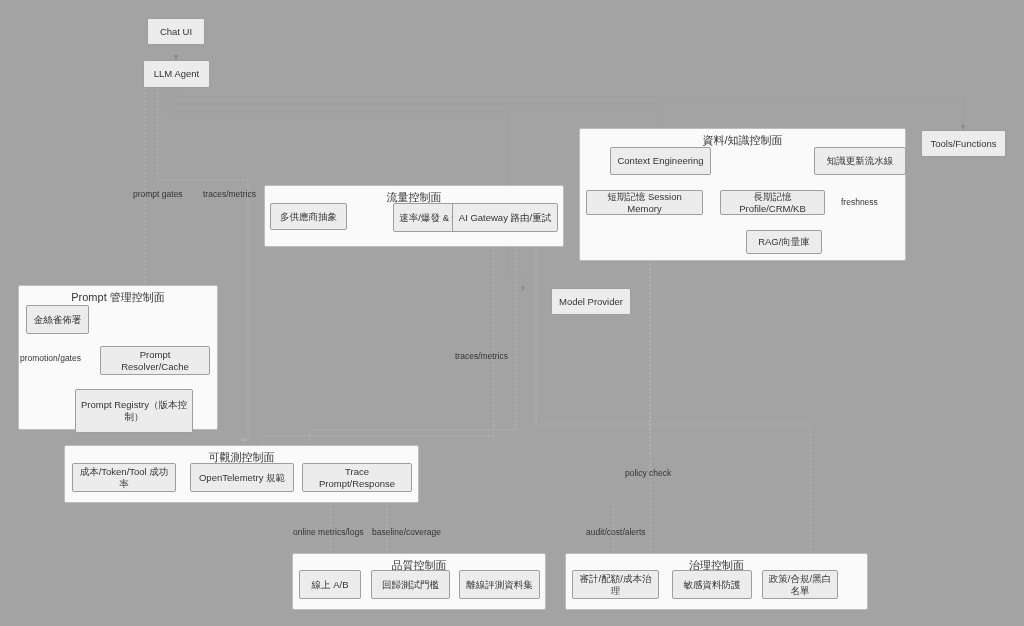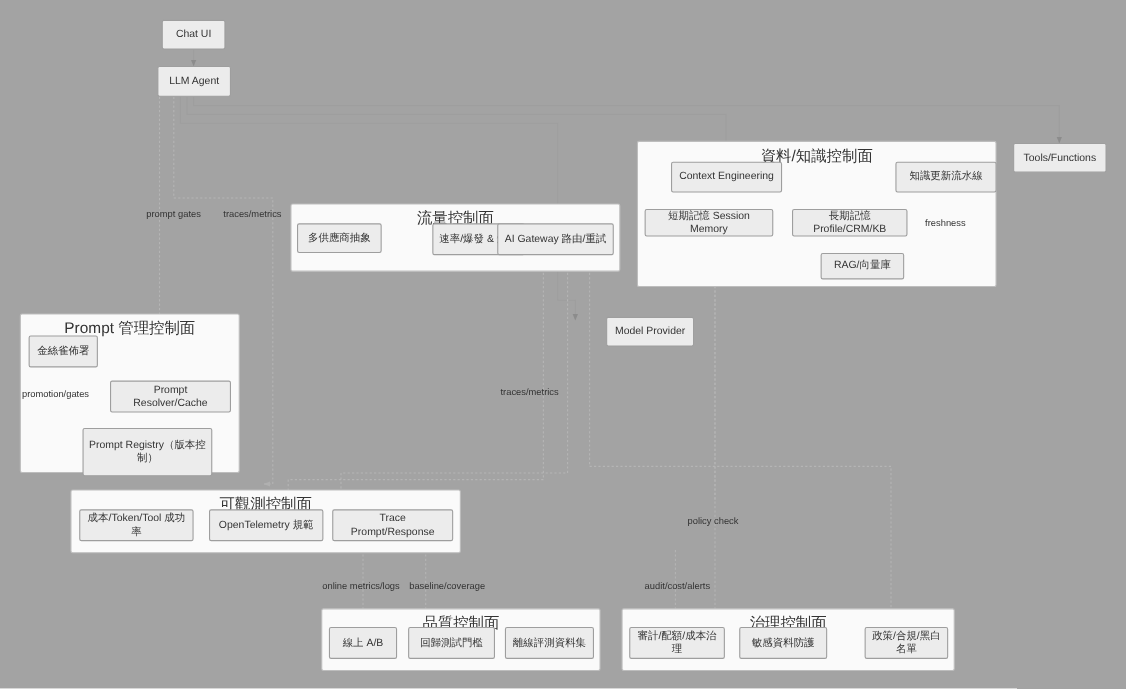--- a/index.html
+++ b/index.html
@@ -42,21 +42,21 @@
     background:#FAFAFA;
     border:1px solid #bdbdbd;
     border-radius:2px;
   }
   .panel-title{
     position:absolute;
     top:4px;
     left:0;
     width:100%;
     text-align:center;
-    font-size:14px;
+    font-size:11px;
     color:#333333;
   }
   .edge-label{
     position:absolute;
     font-size:8.5px;
     color:#333333;
     white-space:nowrap;
   }
 </style>
 </head>
@@ -149,21 +149,21 @@
   </div>
   <div class="node" style="left:299px;top:570px;width:62px;height:29px;">線上 A/B</div>
   <div class="node" style="left:371px;top:570px;width:79px;height:29px;">回歸測試門檻</div>
   <div class="node" style="left:459px;top:570px;width:81px;height:29px;">離線評測資料集</div>
 
   <div class="panel" style="left:565px;top:553px;width:303px;height:57px;">
     <div class="panel-title">治理控制面</div>
   </div>
   <div class="node" style="left:572px;top:570px;width:87px;height:29px;">審計/配額/成本治理</div>
   <div class="node" style="left:672px;top:570px;width:80px;height:29px;">敏感資料防護</div>
-  <div class="node" style="left:762px;top:570px;width:76px;height:29px;margin-left:24px;">政策/合規/黑白名單</div>
+  <div class="node" style="left:762px;top:570px;width:76px;height:29px;">政策/合規/黑白名單</div>
 
   <div class="edge-label" style="left:133px;top:189px;">prompt gates</div>
   <div class="edge-label" style="left:203px;top:189px;">traces/metrics</div>
   <div class="edge-label" style="left:455px;top:351px;">traces/metrics</div>
   <div class="edge-label" style="left:841px;top:197px;">freshness</div>
   <div class="edge-label" style="left:20px;top:353px;">promotion/gates</div>
   <div class="edge-label" style="left:293px;top:527px;">online metrics/logs</div>
   <div class="edge-label" style="left:372px;top:527px;">baseline/coverage</div>
   <div class="edge-label" style="left:586px;top:527px;">audit/cost/alerts</div>
   <div class="edge-label" style="left:625px;top:468px;">policy check</div>

